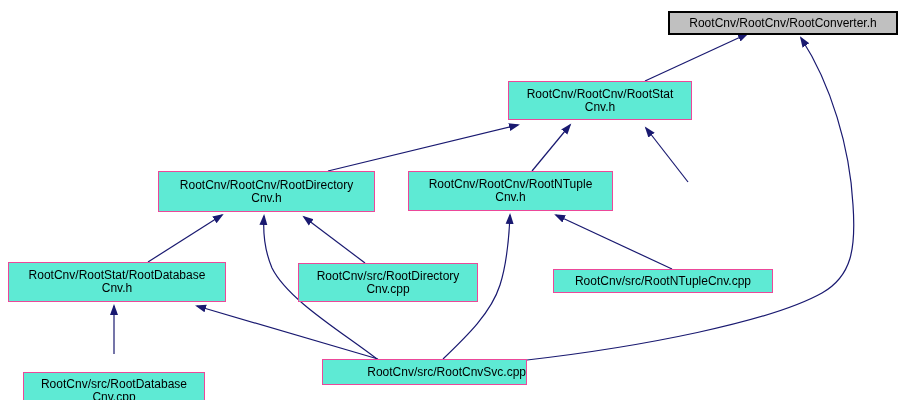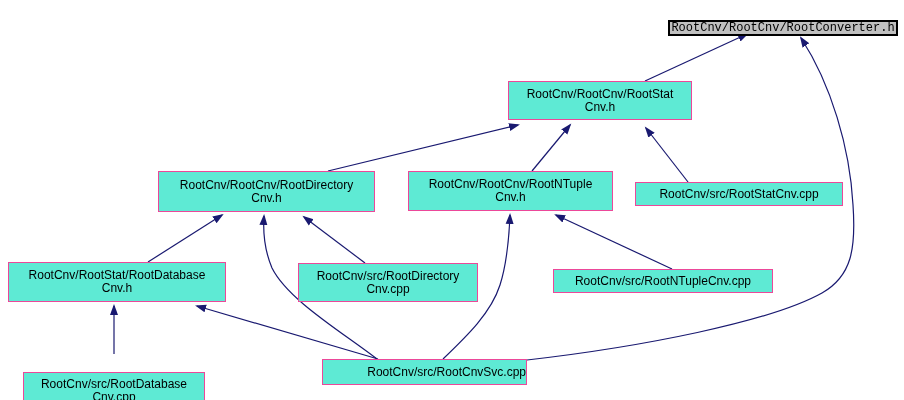--- a/index.html
+++ b/index.html
@@ -53,42 +53,39 @@
       <path d="M148,262 L222,215" marker-end="url(#arrow)"></path>
       <path d="M365,263 L304,217" marker-end="url(#arrow)"></path>
       <path d="M377,359 C342,332 288,300 272,268 C264,249 263,231 264,216" marker-end="url(#arrow)"></path>
       <path d="M672,269 L556,215" marker-end="url(#arrow)"></path>
       <path d="M443,359 C467,336 491,313 500,285 C507,263 509,239 510,215" marker-end="url(#arrow)"></path>
       <path d="M114,354 L114,306" marker-end="url(#arrow)"></path>
       <path d="M378,359 L197,306" marker-end="url(#arrow)"></path>
     </g>
   </svg>
 
-  <div class="node highlight" style="left:668px;top:20px;width:230px;height:16px;font-family:Liberation Mono, monospace;">
+  <div class="node highlight" style="left:668px;top:11px;width:230px;height:24px;">
     <span>RootCnv/RootCnv/RootConverter.h</span>
   </div>
 
   <div class="node" style="left:508px;top:81px;width:184px;height:39px;">
     <span>RootCnv/RootCnv/RootStat</span>
     <span>Cnv.h</span>
   </div>
 
   <div class="node" style="left:158px;top:171px;width:217px;height:41px;">
     <span>RootCnv/RootCnv/RootDirectory</span>
     <span>Cnv.h</span>
   </div>
 
   <div class="node" style="left:408px;top:171px;width:205px;height:40px;">
     <span>RootCnv/RootCnv/RootNTuple</span>
     <span>Cnv.h</span>
   </div>
 
-  <div class="node" style="left:635px;top:182px;width:208px;height:24px;">
-    <span>RootCnv/src/RootStatCnv.cpp</span>
-  </div>
 
   <div class="node" style="left:8px;top:262px;width:218px;height:40px;">
     <span>RootCnv/RootStat/RootDatabase</span>
     <span>Cnv.h</span>
   </div>
 
   <div class="node" style="left:298px;top:263px;width:180px;height:39px;">
     <span>RootCnv/src/RootDirectory</span>
     <span>Cnv.cpp</span>
   </div>

